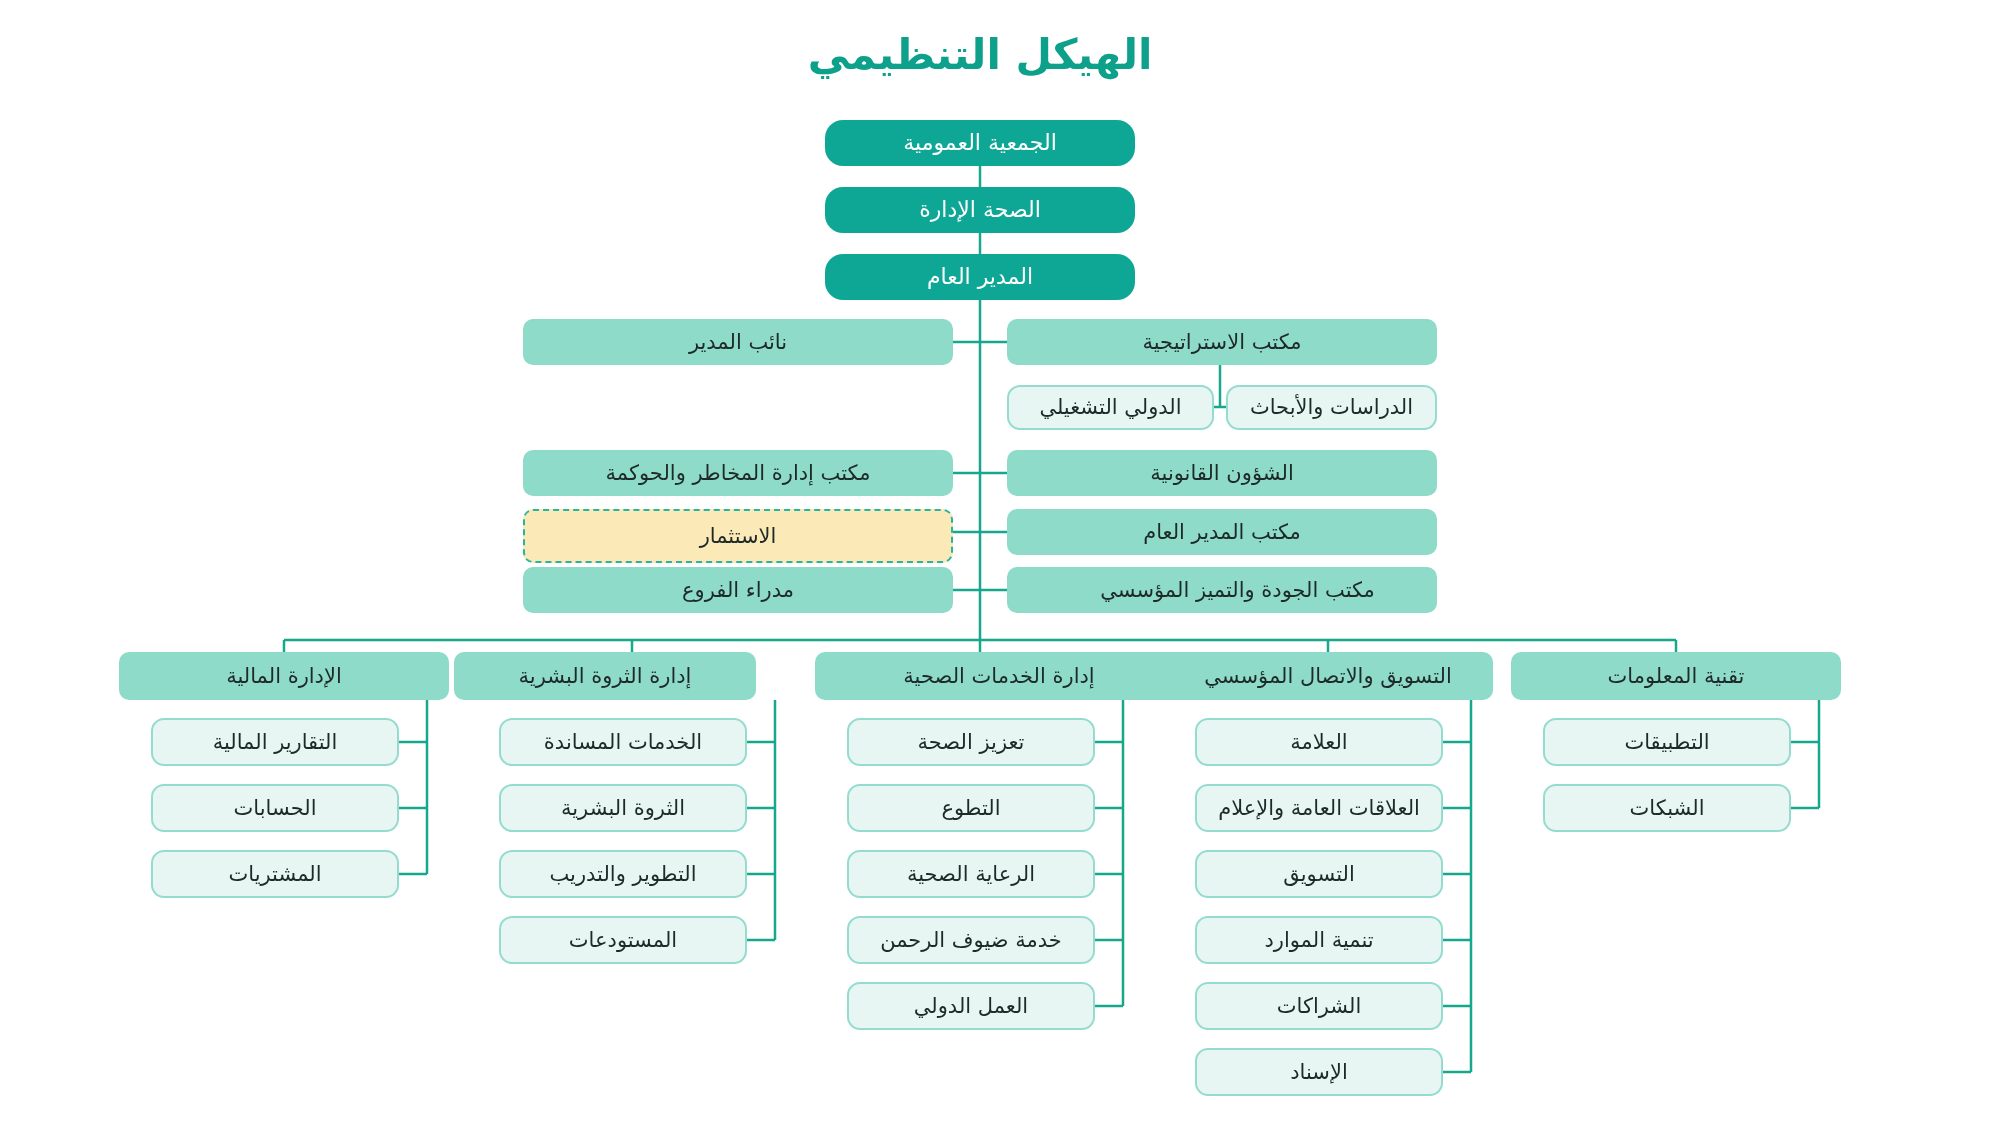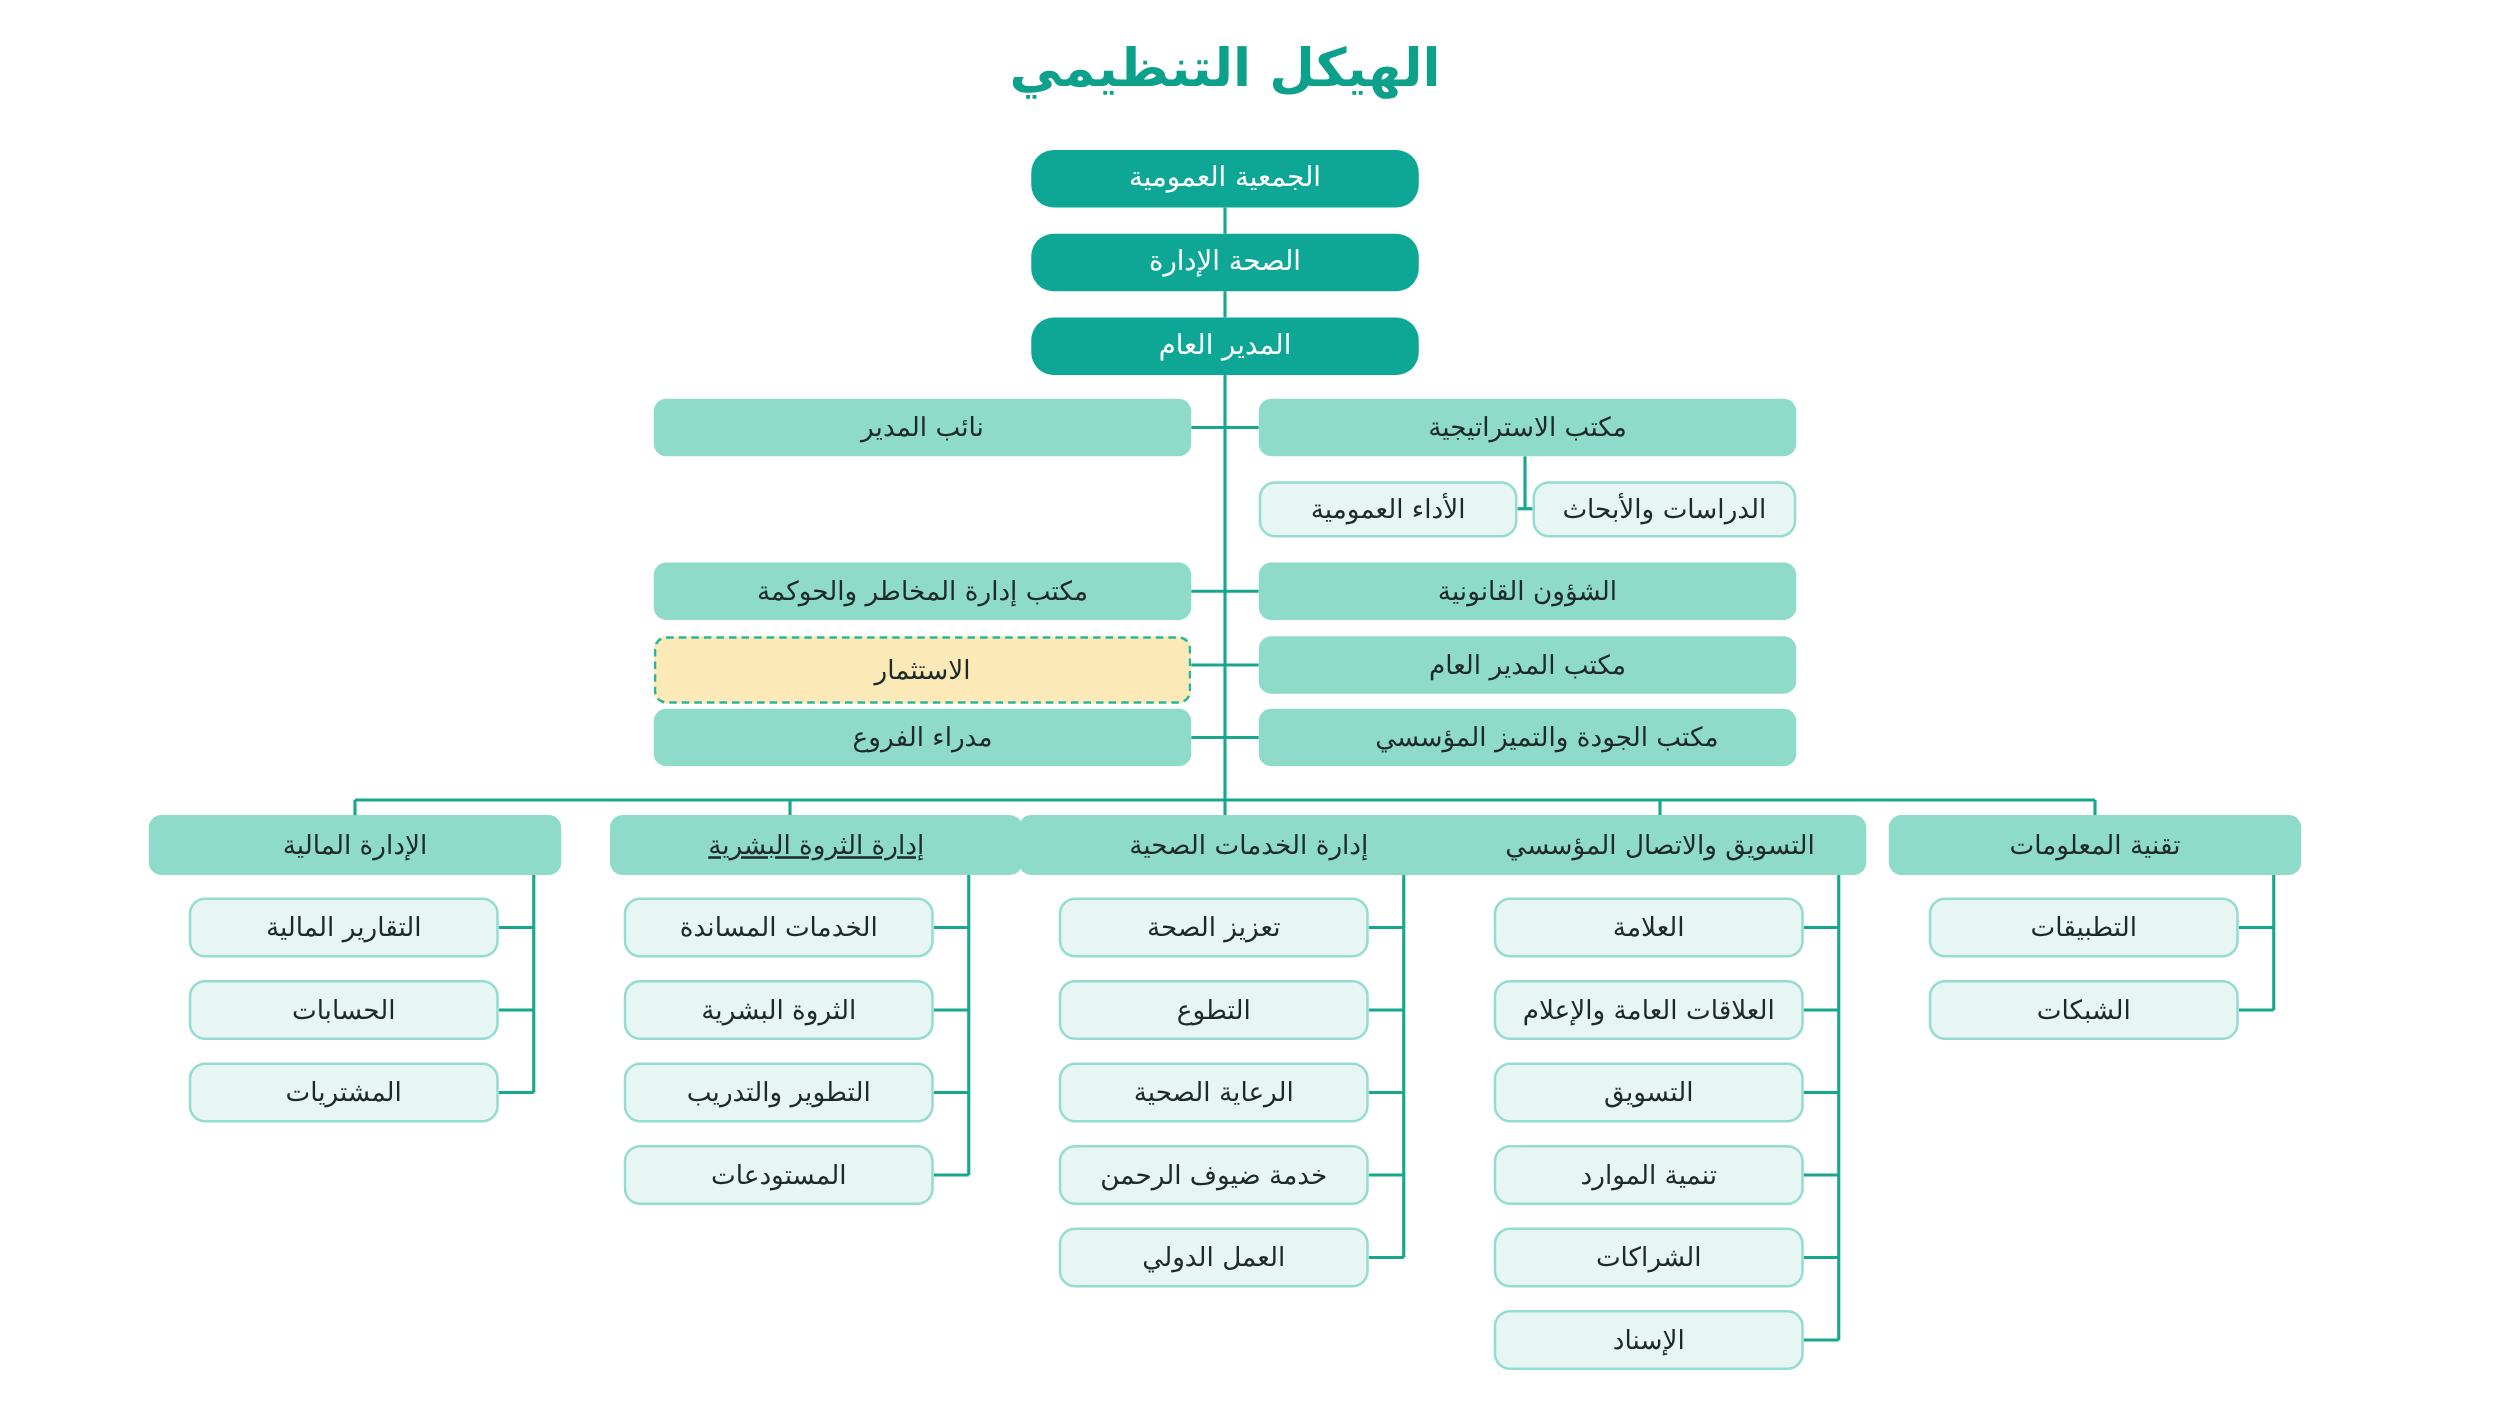--- a/index.html
+++ b/index.html
@@ -103,27 +103,27 @@
       <div class="node primary" style="left: 825px; top: 187px; width: 310px; height: 46px;">الصحة الإدارة</div>
       <div class="node primary" style="left: 825px; top: 254px; width: 310px; height: 46px;">المدير العام</div>
       <div class="node light" style="left: 523px; top: 319px; width: 430px; height: 46px;">نائب المدير</div>
       <div class="node light" style="left: 1007px; top: 319px; width: 430px; height: 46px;">مكتب الاستراتيجية</div>
       <div class="node light" style="left: 523px; top: 450px; width: 430px; height: 46px;">مكتب إدارة المخاطر والحوكمة</div>
       <div class="node light" style="left: 1007px; top: 450px; width: 430px; height: 46px;">الشؤون القانونية</div>
       <div class="node highlight" style="left: 523px; top: 509px; width: 430px; height: 54px;">الاستثمار</div>
       <div class="node light" style="left: 1007px; top: 509px; width: 430px; height: 46px;">مكتب المدير العام</div>
       <div class="node light" style="left: 523px; top: 567px; width: 430px; height: 46px;">مدراء الفروع</div>
       <div class="node light" style="left: 1007px; top: 567px; width: 430px; height: 46px; padding-left: 45px;">مكتب الجودة والتميز المؤسسي</div>
-      <div class="node pale" style="left: 1007px; top: 385px; width: 207px; height: 45px;">الأداء العمومية</div>
+      <div class="node pale" style="left: 1007px; top: 385px; width: 207px; height: 45px;">الدولي التشغيلي</div>
       <div class="node pale" style="left: 1226px; top: 385px; width: 211px; height: 45px;">الدراسات والأبحاث</div>
       <div class="node light" style="left: 119px; top: 652px; width: 330px; height: 48px;">الإدارة المالية</div>
       <div class="node pale" style="left: 151px; top: 718px; width: 248px; height: 48px;">التقارير المالية</div>
       <div class="node pale" style="left: 151px; top: 784px; width: 248px; height: 48px;">الحسابات</div>
       <div class="node pale" style="left: 151px; top: 850px; width: 248px; height: 48px;">المشتريات</div>
-      <div class="node light" style="left: 488px; top: 652px; width: 330px; height: 48px; text-decoration: underline;">إدارة الثروة البشرية</div>
+      <div class="node light" style="left: 454px; top: 652px; width: 302px; height: 48px;">إدارة الثروة البشرية</div>
       <div class="node pale" style="left: 499px; top: 718px; width: 248px; height: 48px;">الخدمات المساندة</div>
       <div class="node pale" style="left: 499px; top: 784px; width: 248px; height: 48px;">الثروة البشرية</div>
       <div class="node pale" style="left: 499px; top: 850px; width: 248px; height: 48px;">التطوير والتدريب</div>
       <div class="node pale" style="left: 499px; top: 916px; width: 248px; height: 48px;">المستودعات</div>
       <div class="node light" style="left: 815px; top: 652px; width: 368px; height: 48px;">إدارة الخدمات الصحية</div>
       <div class="node pale" style="left: 847px; top: 718px; width: 248px; height: 48px;">تعزيز الصحة</div>
       <div class="node pale" style="left: 847px; top: 784px; width: 248px; height: 48px;">التطوع</div>
       <div class="node pale" style="left: 847px; top: 850px; width: 248px; height: 48px;">الرعاية الصحية</div>
       <div class="node pale" style="left: 847px; top: 916px; width: 248px; height: 48px;">خدمة ضيوف الرحمن</div>
       <div class="node pale" style="left: 847px; top: 982px; width: 248px; height: 48px;">العمل الدولي</div>

